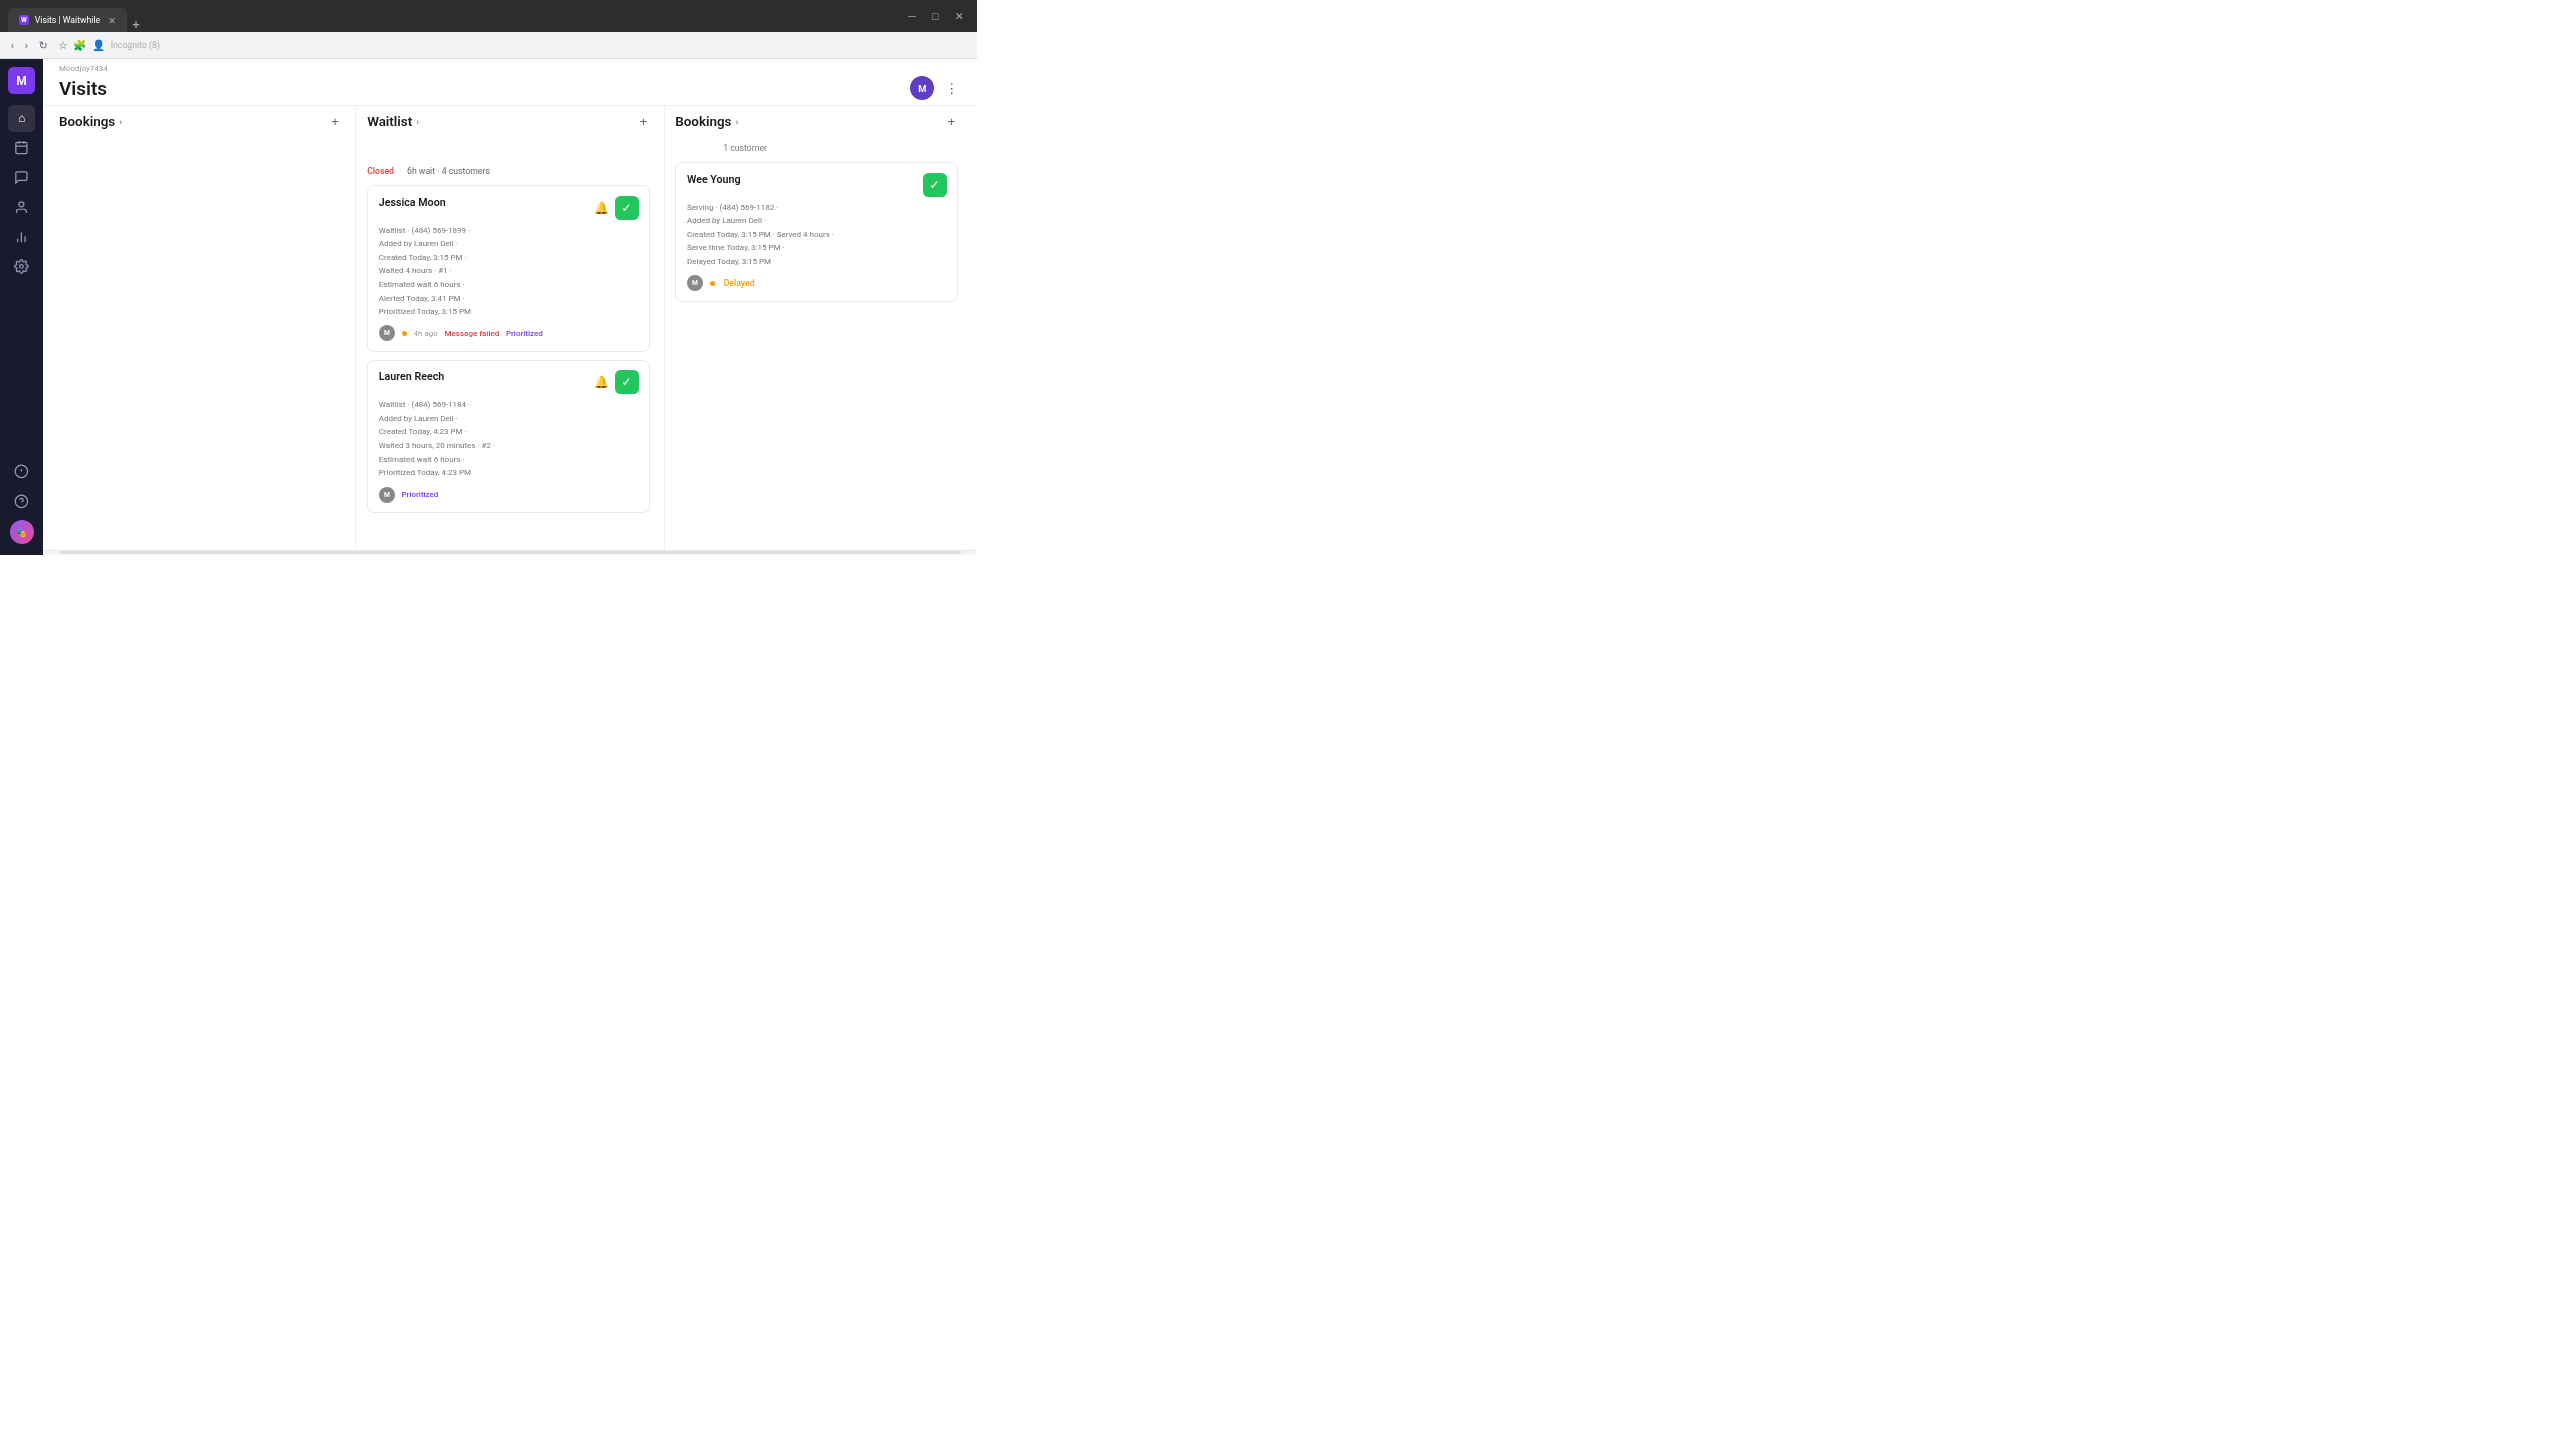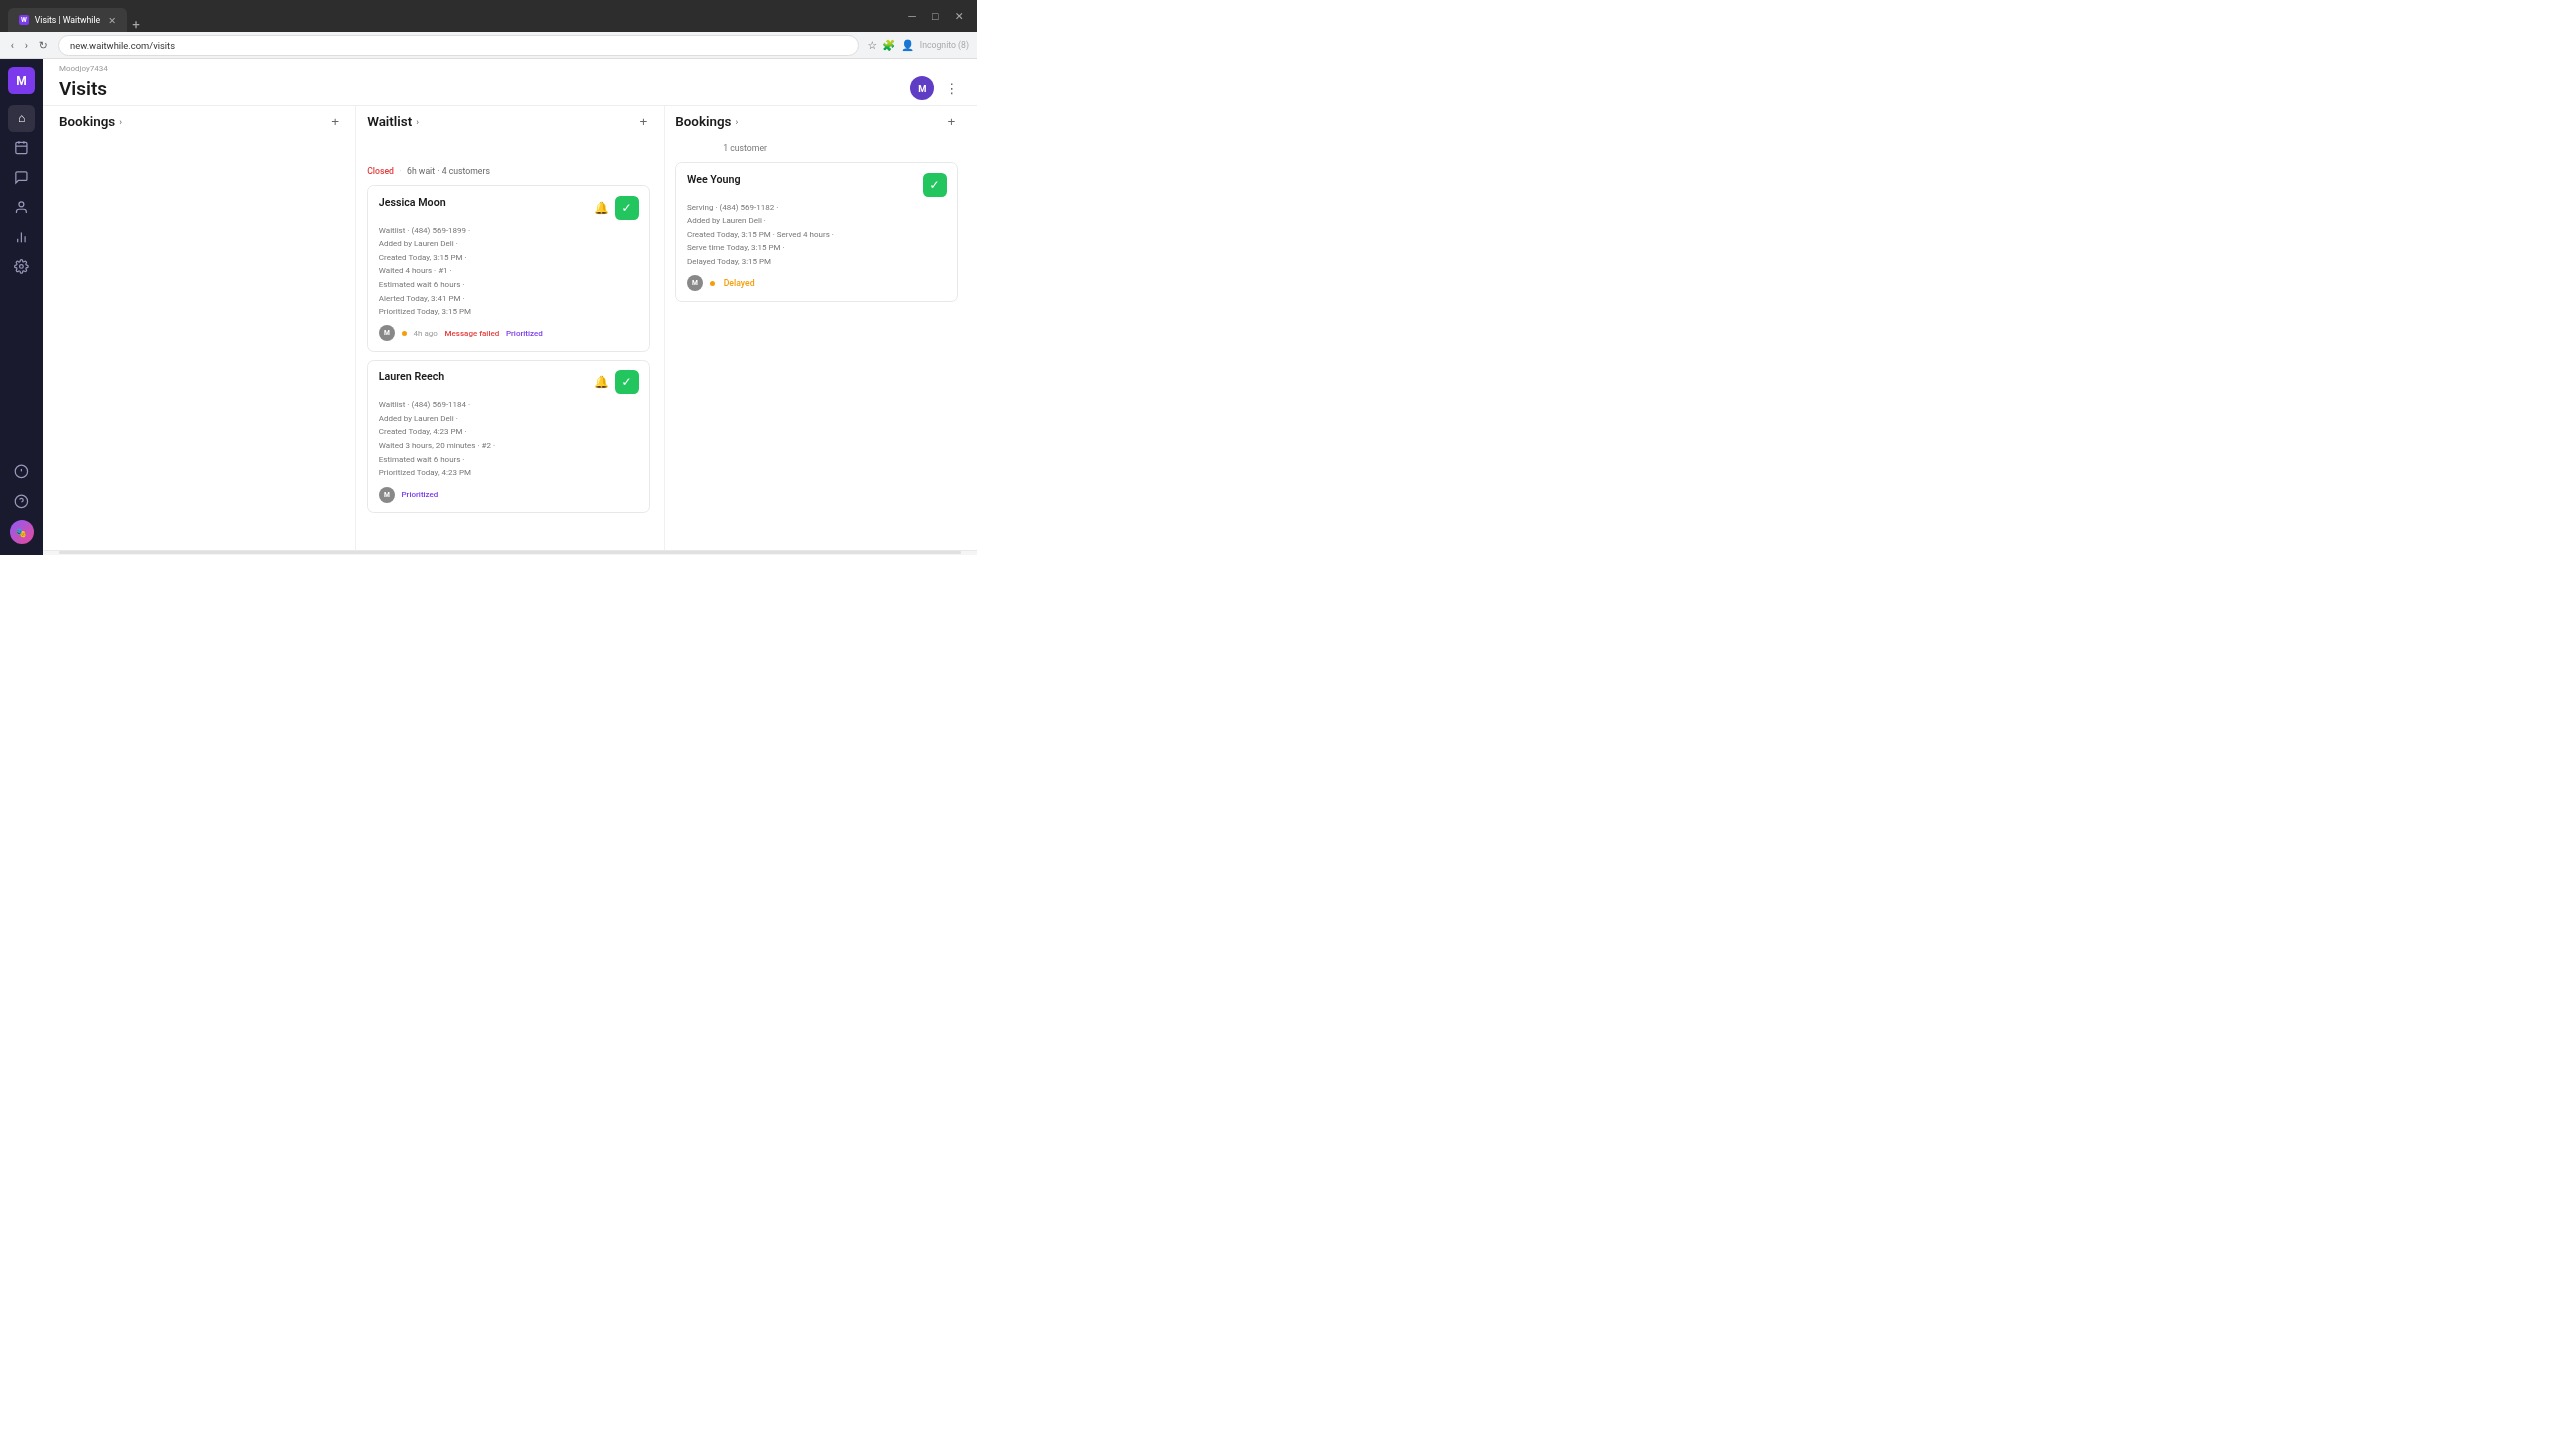--- a/index.html
+++ b/index.html
@@ -520,23 +520,20 @@
     <span class="win-btn">□</span>
     <span class="win-btn">✕</span>
   </div>
 </div>
 
 <div class="address-bar">
   <div class="nav-btns">
     <span class="nav-btn">‹</span>
     <span class="nav-btn">›</span>
     <span class="nav-btn">↻</span>
-  </div>
-  <div class="url-bar">
-    <span class="url-text">new.waitwhile.com/visits</span>
   </div>
   <div class="address-actions">
     <span>☆</span>
     <span>🧩</span>
     <span>👤</span>
     <span class="incognito-badge">Incognito (8)</span>
   </div>
 </div>
 
 <div class="app-layout">

